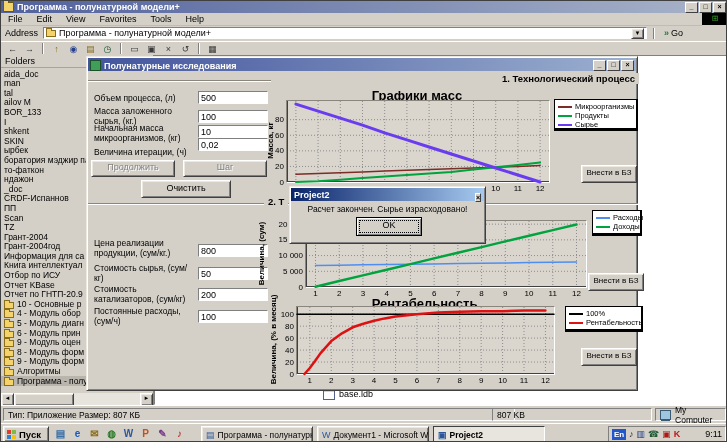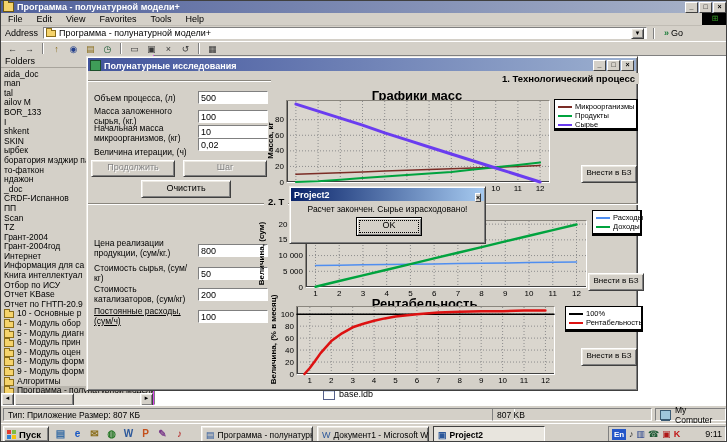--- a/index.html
+++ b/index.html
@@ -220,23 +220,20 @@
         <div class="tree-item">
           <div>TZ</div>
         </div>
         <div class="tree-item">
           <div>Грант-2004</div>
         </div>
         <div class="tree-item">
           <div>Грант-2004год</div>
         </div>
         <div class="tree-item">
-          <div>Интернет</div>
-        </div>
-        <div class="tree-item">
           <div>Информация для са</div>
         </div>
         <div class="tree-item">
           <div>Книга интеллектуал</div>
         </div>
         <div class="tree-item">
           <div>Отбор по ИСУ</div>
         </div>
         <div class="tree-item">
           <div>Отчет KBase</div>
@@ -322,21 +319,21 @@
         <div class="flabel" style="left: 6px; top: 51px;">Начальная масса микроорганизмов, (кг)</div>
         <input class="field" type="text" value="10" style="left: 110px; top: 53px;">
         <div class="flabel" style="left: 6px; top: 75px;">Величина итерации, (ч)</div>
         <input class="field" type="text" value="0,02" style="left: 110px; top: 66px;">
         <div class="flabel" style="left: 6px; top: 166px;">Цена реализации продукции, (сум/кг.)</div>
         <input class="field" type="text" value="800" style="left: 110px; top: 172px;">
         <div class="flabel" style="left: 6px; top: 191px;">Стоимость сырья, (сум/кг)</div>
         <input class="field" type="text" value="50" style="left: 110px; top: 195px;">
         <div class="flabel" style="left: 6px; top: 212px;">Стоимость катализаторов, (сум/кг)</div>
         <input class="field" type="text" value="200" style="left: 110px; top: 216px;">
-        <div class="flabel" style="left: 6px; top: 234px; text-decoration: underline;">Постоянные расходы, (сум/ч)</div>
+        <div class="flabel" style="left: 6px; top: 234px;">Постоянные расходы, (сум/ч)</div>
         <input class="field" type="text" value="100" style="left: 110px; top: 238px;">
         <div class="chart-title" style="left: 198px; top: 16px; width: 262px;">Графики масс</div>
         <div class="ylab" style="left: 176px; top: 28px; height: 81px;">
           <span>Масса, кг</span>
         </div>
         <div class="plot" style="left: 198px; top: 28px; width: 262px; height: 81px;">
           <svg width="262" height="81">
             <line x1="8.88135593220339" y1="0" x2="8.88135593220339" y2="81" stroke="#8c8c8c" stroke-dasharray="1 2"></line>
             <text x="8.88135593220339" y="90" text-anchor="middle">1</text>
             <line x1="31.08474576271186" y1="0" x2="31.08474576271186" y2="81" stroke="#8c8c8c" stroke-dasharray="1 2"></line>

